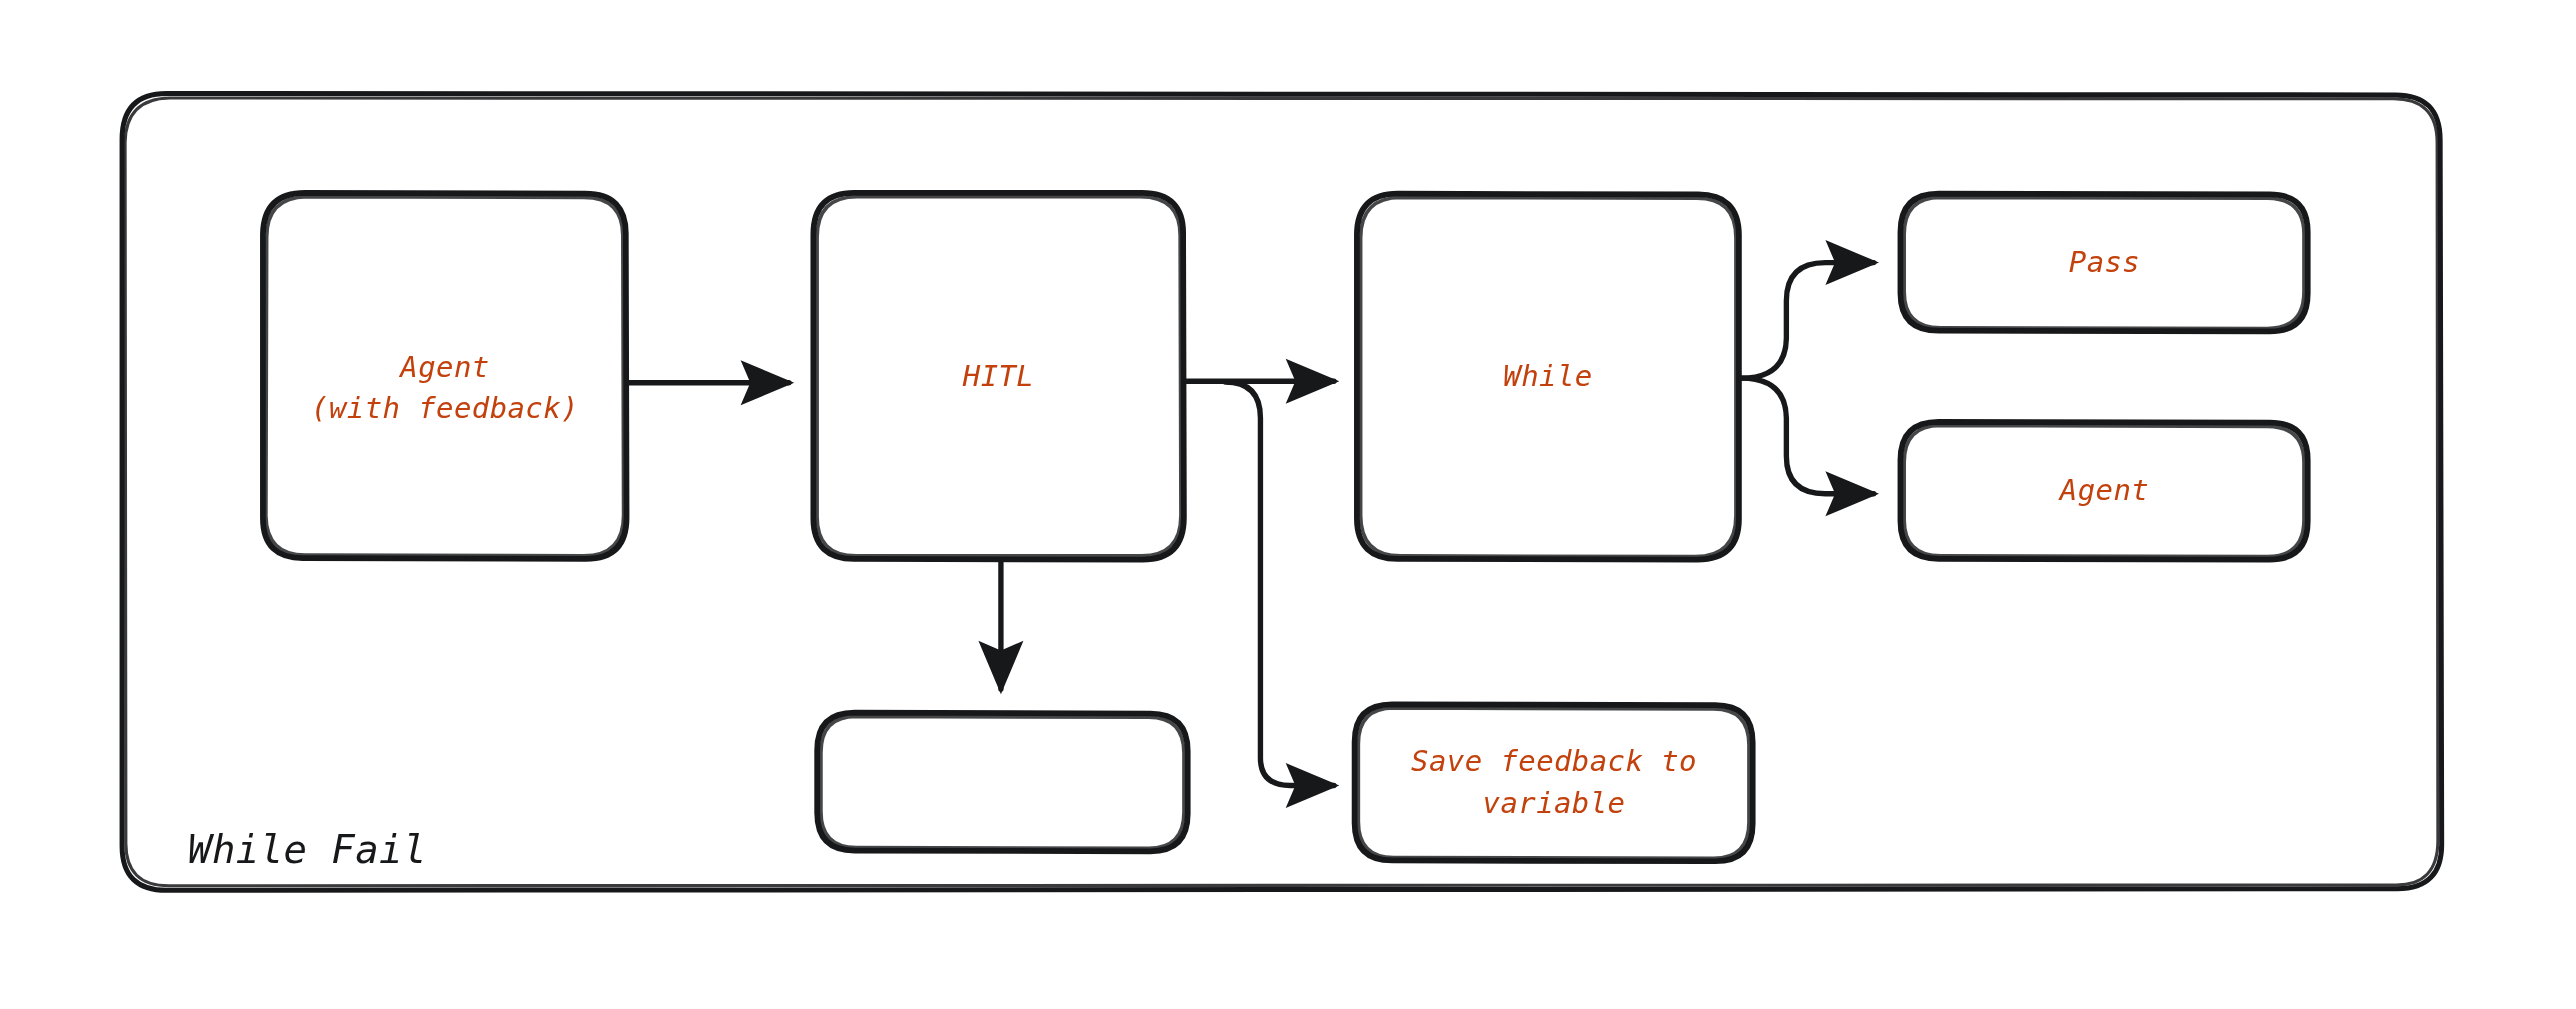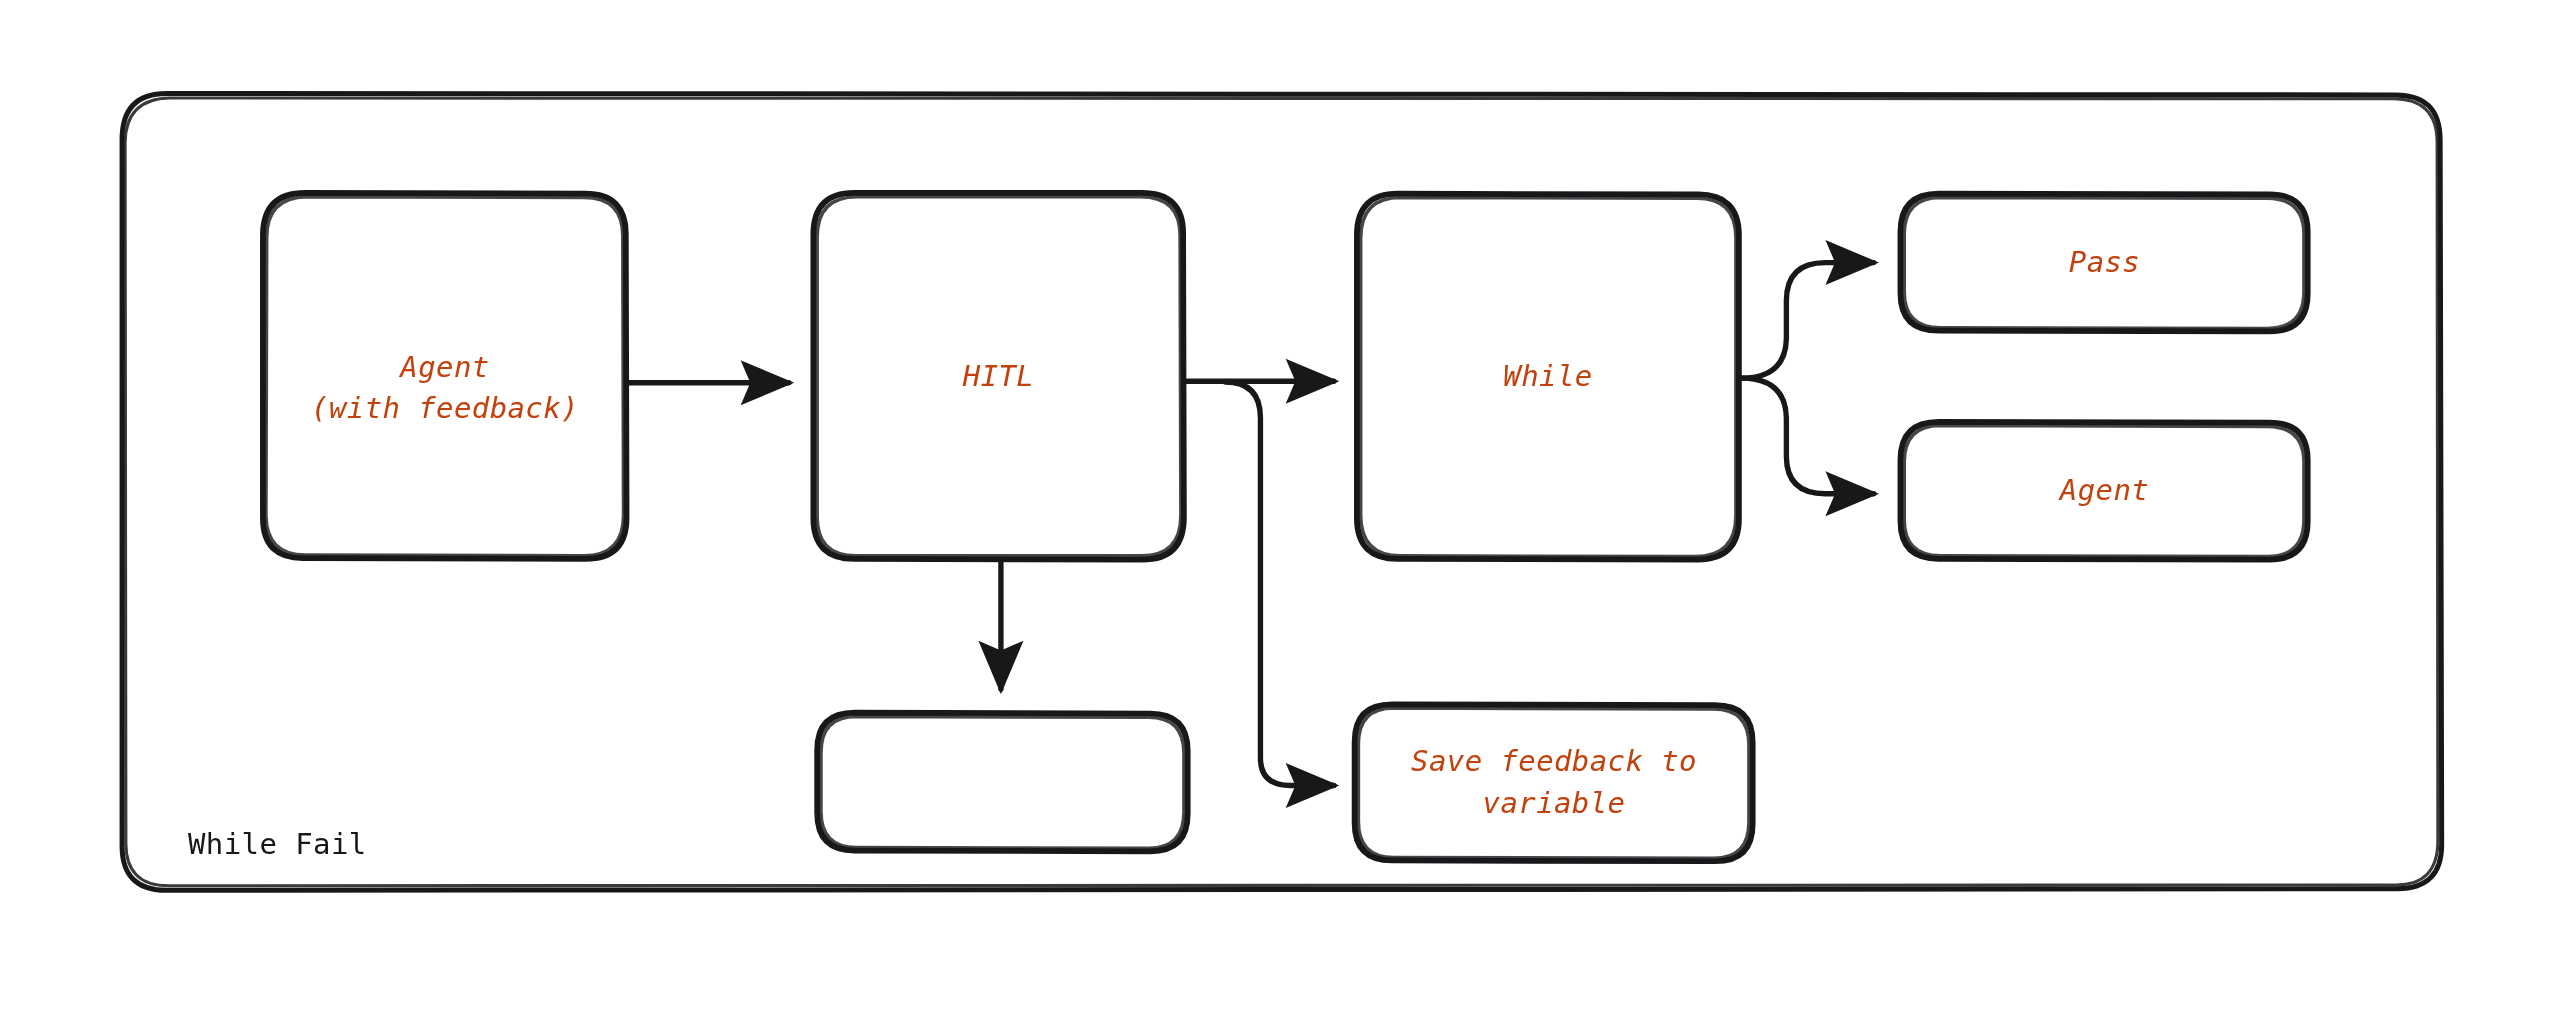--- a/index.html
+++ b/index.html
@@ -34,23 +34,24 @@
     line-height: 1.42;
     letter-spacing: 0.4px;
     white-space: pre-line;
     pointer-events: none;
     font-style: italic;
   }
   .subgraph-title {
     position: absolute;
     color: #17181a;
     font-family: "DejaVu Sans Mono", monospace;
-    font-size: 29px;
+    font-size: 39px;
     letter-spacing: 0.4px;
     white-space: nowrap;
+    font-style: italic;
   }
 </style>
 </head>
 <body>
 
 <div id="canvas">
 
   <svg id="diagram-svg" viewBox="0 0 3364 1318" xmlns="http://www.w3.org/2000/svg">
     <defs>
       <marker id="arrowhead" markerWidth="11" markerHeight="9" refX="9.4" refY="4.5" orient="auto" markerUnits="strokeWidth">

